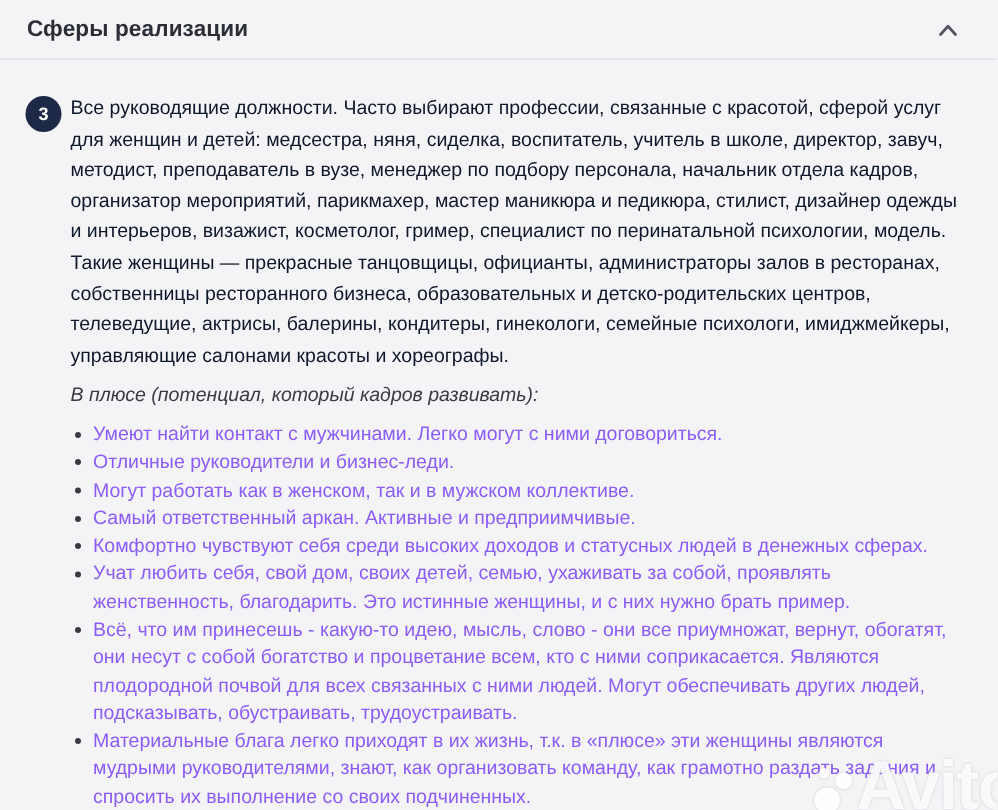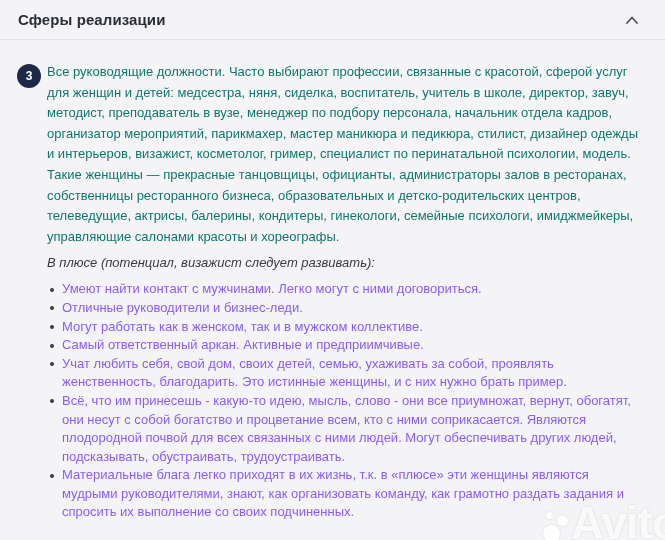--- a/index.html
+++ b/index.html
@@ -61,21 +61,21 @@
     margin-top: 2px;
   }
   .block-body {
     margin-left: 6px;
     width: 593px;
   }
   .intro-par {
     margin: 0;
     font-size: 13px;
     line-height: 20.6px;
-    color: #0f766e;
+    color: #0f172a;
   }
   .plus-heading {
     margin: 6px 0 8px 0;
     font-size: 13px;
     font-style: italic;
     line-height: 19px;
     color: #383a44;
   }
   ul.traits {
     margin: 0;
@@ -142,26 +142,27 @@
       </svg>
     </span>
   </button>
 </header>
 
 <main class="content">
   <div class="numbered-block">
     <div class="num-badge">3</div>
     <div class="block-body">
       <p class="intro-par">Все руководящие должности. Часто выбирают профессии, связанные с красотой, сферой услуг для женщин и детей: медсестра, няня, сиделка, воспитатель, учитель в школе, директор, завуч, методист, преподаватель в вузе, менеджер по подбору персонала, начальник отдела кадров, организатор мероприятий, парикмахер, мастер маникюра и педикюра, стилист, дизайнер одежды и интерьеров, визажист, косметолог, гример, специалист по перинатальной психологии, модель. Такие женщины — прекрасные танцовщицы, официанты, администраторы залов в ресторанах, собственницы ресторанного бизнеса, образовательных и детско-родительских центров, телеведущие, актрисы, балерины, кондитеры, гинекологи, семейные психологи, имиджмейкеры, управляющие салонами красоты и хореографы.</p>
-      <p class="plus-heading">В плюсе (потенциал, визажист следует развивать):</p>
+      <p class="plus-heading">В плюсе (потенциал, который кадров развивать):</p>
       <ul class="traits">
         <li>Умеют найти контакт с мужчинами. Легко могут с ними договориться.</li>
         <li>Отличные руководители и бизнес-леди.</li>
         <li>Могут работать как в женском, так и в мужском коллективе.</li>
         <li>Самый ответственный аркан. Активные и предприимчивые.</li>
+        <li>Комфортно чувствуют себя среди высоких доходов и статусных людей в денежных сферах.</li>
         <li>Учат любить себя, свой дом, своих детей, семью, ухаживать за собой, проявлять женственность, благодарить. Это истинные женщины, и с них нужно брать пример.</li>
         <li>Всё, что им принесешь - какую-то идею, мысль, слово - они все приумножат, вернут, обогатят, они несут с собой богатство и процветание всем, кто с ними соприкасается. Являются плодородной почвой для всех связанных с ними людей. Могут обеспечивать других людей, подсказывать, обустраивать, трудоустраивать.</li>
         <li>Материальные блага легко приходят в их жизнь, т.к. в «плюсе» эти женщины являются мудрыми руководителями, знают, как организовать команду, как грамотно раздать задания и спросить их выполнение со своих подчиненных.</li>
       </ul>
     </div>
   </div>
 </main>
 
 <div class="watermark">
   <span class="wm-dots">

